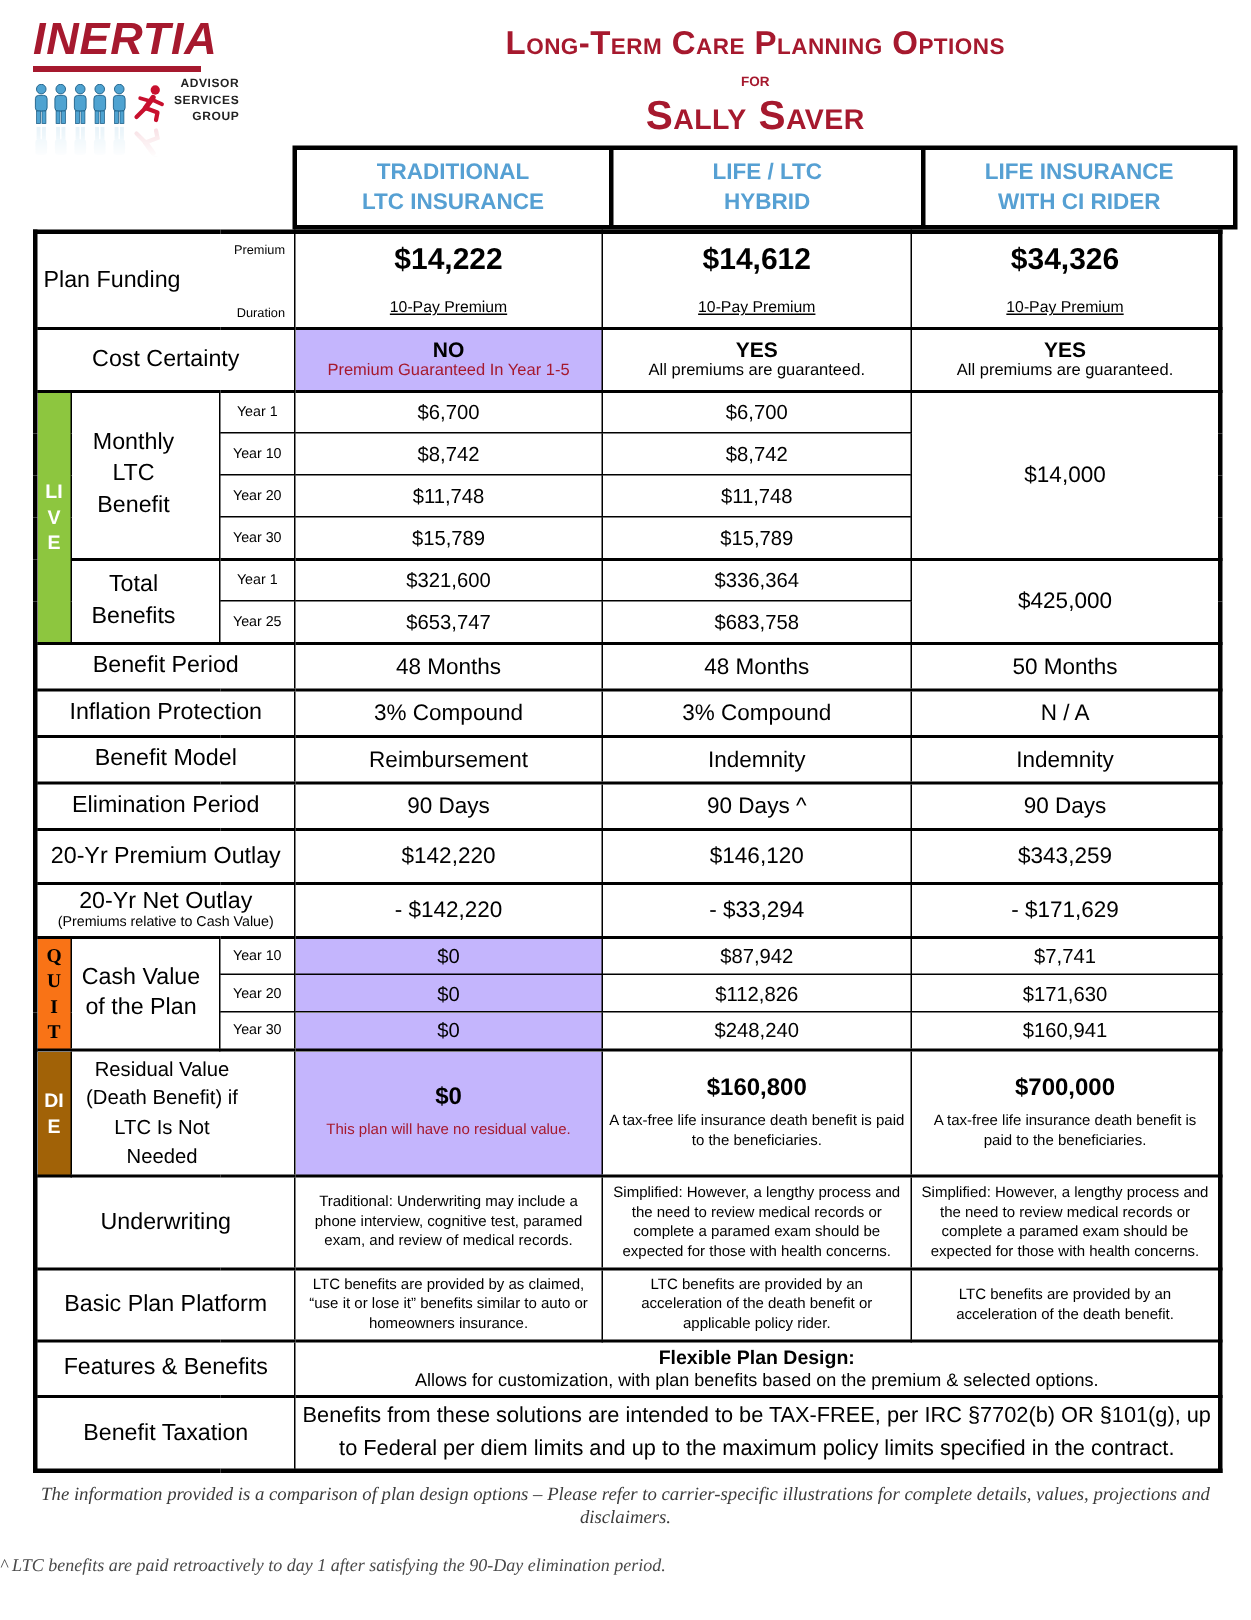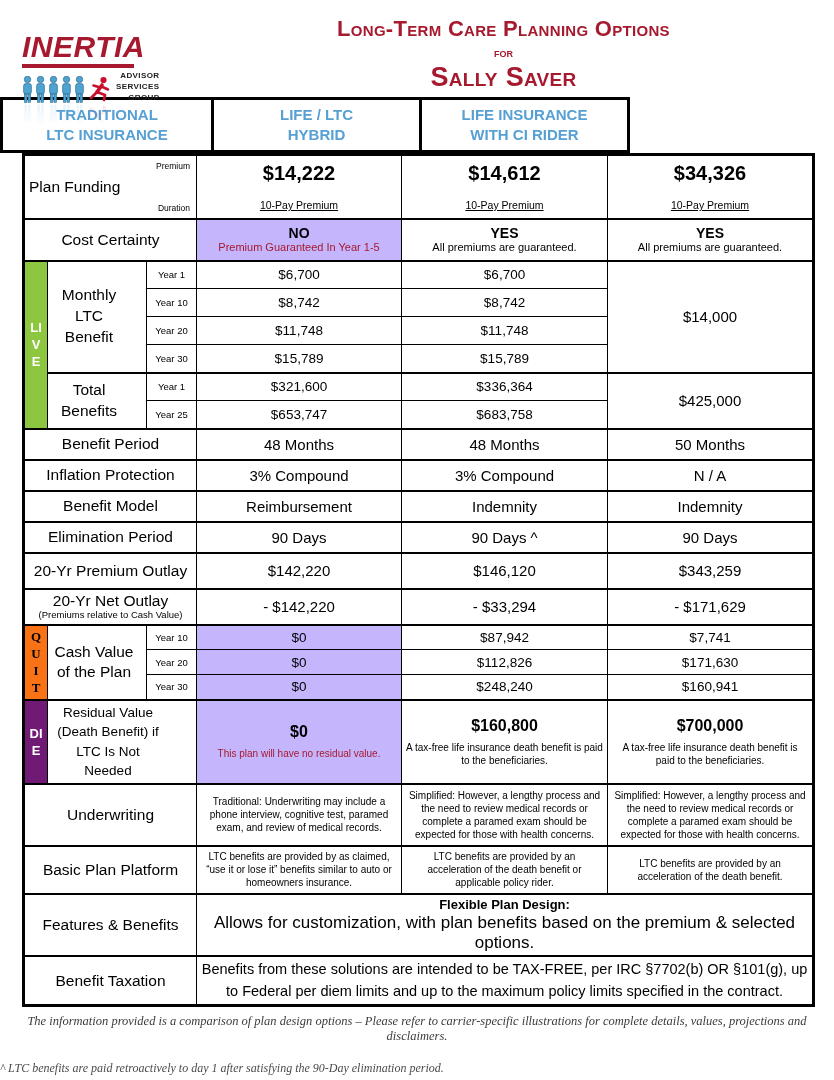--- a/index.html
+++ b/index.html
@@ -2,33 +2,33 @@
 <html><head>
 <meta charset="utf-8">
 <style>
   html,body{margin:0;padding:0;background:#fff;}
   body{width:834px;height:1080px;font-family:"Liberation Sans",sans-serif;color:#000;-webkit-font-smoothing:antialiased;}
   .page{position:relative;width:834px;height:1080px;overflow:hidden;}
 
   
   .hdr{position:relative;height:97px;}
   .logo{position:absolute;left:22px;top:12px;width:160px;}
-  .logo-name{font-size:30px;font-weight:bold;font-style:italic;color:#A6192E;letter-spacing:.5px;line-height:1;padding-bottom:2px;border-bottom:4px solid #A6192E;width:112px;margin-top:20px;}
+  .logo-name{font-size:30px;font-weight:bold;font-style:italic;color:#A6192E;letter-spacing:.5px;line-height:1;padding-bottom:2px;border-bottom:4px solid #A6192E;width:112px;}
   .logo-row{display:flex;align-items:flex-end;margin-top:3px;}
   .logo-people{display:flex;align-items:flex-end;gap:2px;}
   .logo-sub{margin-left:4px;font-size:8px;font-weight:bold;color:#222;text-align:right;line-height:1.35;letter-spacing:.4px;}
   .logo-reflect{transform:scaleY(-1);opacity:.13;margin-top:1px;
     -webkit-mask-image:linear-gradient(to top,#000,transparent 80%);mask-image:linear-gradient(to top,#000,transparent 80%);}
   .titleblk{position:absolute;left:195px;top:16px;width:617px;text-align:center;color:#A6192E;}
   .t1{font-variant:small-caps;font-size:22px;font-weight:600;letter-spacing:.3px;}
   .t2{font-variant:small-caps;font-size:13px;font-weight:600;margin-top:3px;}
   .t3{font-variant:small-caps;font-size:27px;font-weight:600;margin-top:2px;letter-spacing:.3px;}
 
   
-  .colheads{width:630px;box-sizing:border-box;border:3px solid #000;display:grid;grid-template-columns:1fr 1fr 1fr;}
+  .colheads{margin-left:195px;width:630px;box-sizing:border-box;border:3px solid #000;display:grid;grid-template-columns:1fr 1fr 1fr;}
   .colhead{padding:5px 2px 6px;text-align:center;color:#56A0D3;font-weight:bold;font-size:15px;line-height:1.3;border-left:3px solid #000;}
   .colhead:first-child{border-left:none;}
 
   
   table.main{border-collapse:collapse;table-layout:fixed;width:790px;margin-left:22px;border:3px solid #000;}
   table.main td{border:1px solid #000;padding:2px 4px;text-align:center;vertical-align:middle;overflow:hidden;box-sizing:border-box;}
   td.dc{border-left:3px solid #000;}            
   tr.thick>td{border-top:2px solid #000;}       
   td.rowhead{text-align:left;padding-left:10px;font-size:15.5px;}
   td.sublab{font-size:9.5px;padding:1px 2px;}
@@ -37,32 +37,32 @@
   .big{font-size:20px;font-weight:bold;}
   .tiny{font-size:10.5px;margin-top:14px;text-decoration:underline;}
   .ccmain{font-size:14px;font-weight:bold;line-height:1.2;}
   .ccsub{font-size:11px;line-height:1.2;}
   .rednote{color:#A6192E;}
   .yl{background:#c4b5fd;}
   .band{padding:0 !important;}
   .band .band-letters{width:1em;margin:0 auto;word-break:break-all;font-weight:bold;font-size:13px;line-height:17px;text-align:center;}
   .band-live{background:#8DC63F;color:#fff;}
   .band-quit{background:#f97316;color:#000;font-family:Liberation Serif, serif;}
-  .band-die{background:#701a75;color:#fff;}
+  .band-die{background:#a16207;color:#fff;}
   .grp-label{text-align:left;padding-left:9px;font-size:15.5px;}
   .grp-label .wrapnarrow{width:74px;line-height:1.35;}
   .grp-label .wrapmed{width:84px;line-height:1.3;}
   .residlbl{width:112px;font-size:13.5px;line-height:1.45;}
   .nolabel{line-height:1.15;}
   .nolabel .nl2{font-size:9.5px;}
   .bigv{font-size:16px;font-weight:bold;}
   .note{font-size:10px;line-height:1.3;margin-top:6px;}
   .smalltxt{font-size:10px;line-height:1.3;padding:2px 5px;}
   .feat-h{font-size:13px;font-weight:bold;}
-  .feat-t{font-size:17px;margin-top:1px;}
+  .feat-t{font-size:12px;margin-top:1px;}
   .taxtxt{font-size:14.5px;line-height:1.45;padding:2px 12px;}
 
   
   tr.h-pf>td{height:64px;} tr.h-cc>td{height:42px;} tr.h-yr>td{height:28px;}
   tr.h-std>td{height:31px;} tr.h-out>td{height:36px;} tr.h-cv>td{height:25px;}
   tr.h-res>td{height:62px;} tr.h-uw>td{height:62px;} tr.h-bp>td{height:48px;}
   tr.h-ft>td{height:37px;} tr.h-tx>td{height:50px;}
 
   
   .disc{margin-top:7px;text-align:center;font-family:"Liberation Serif",serif;font-style:italic;font-size:12.5px;color:#3b3b3b;}

